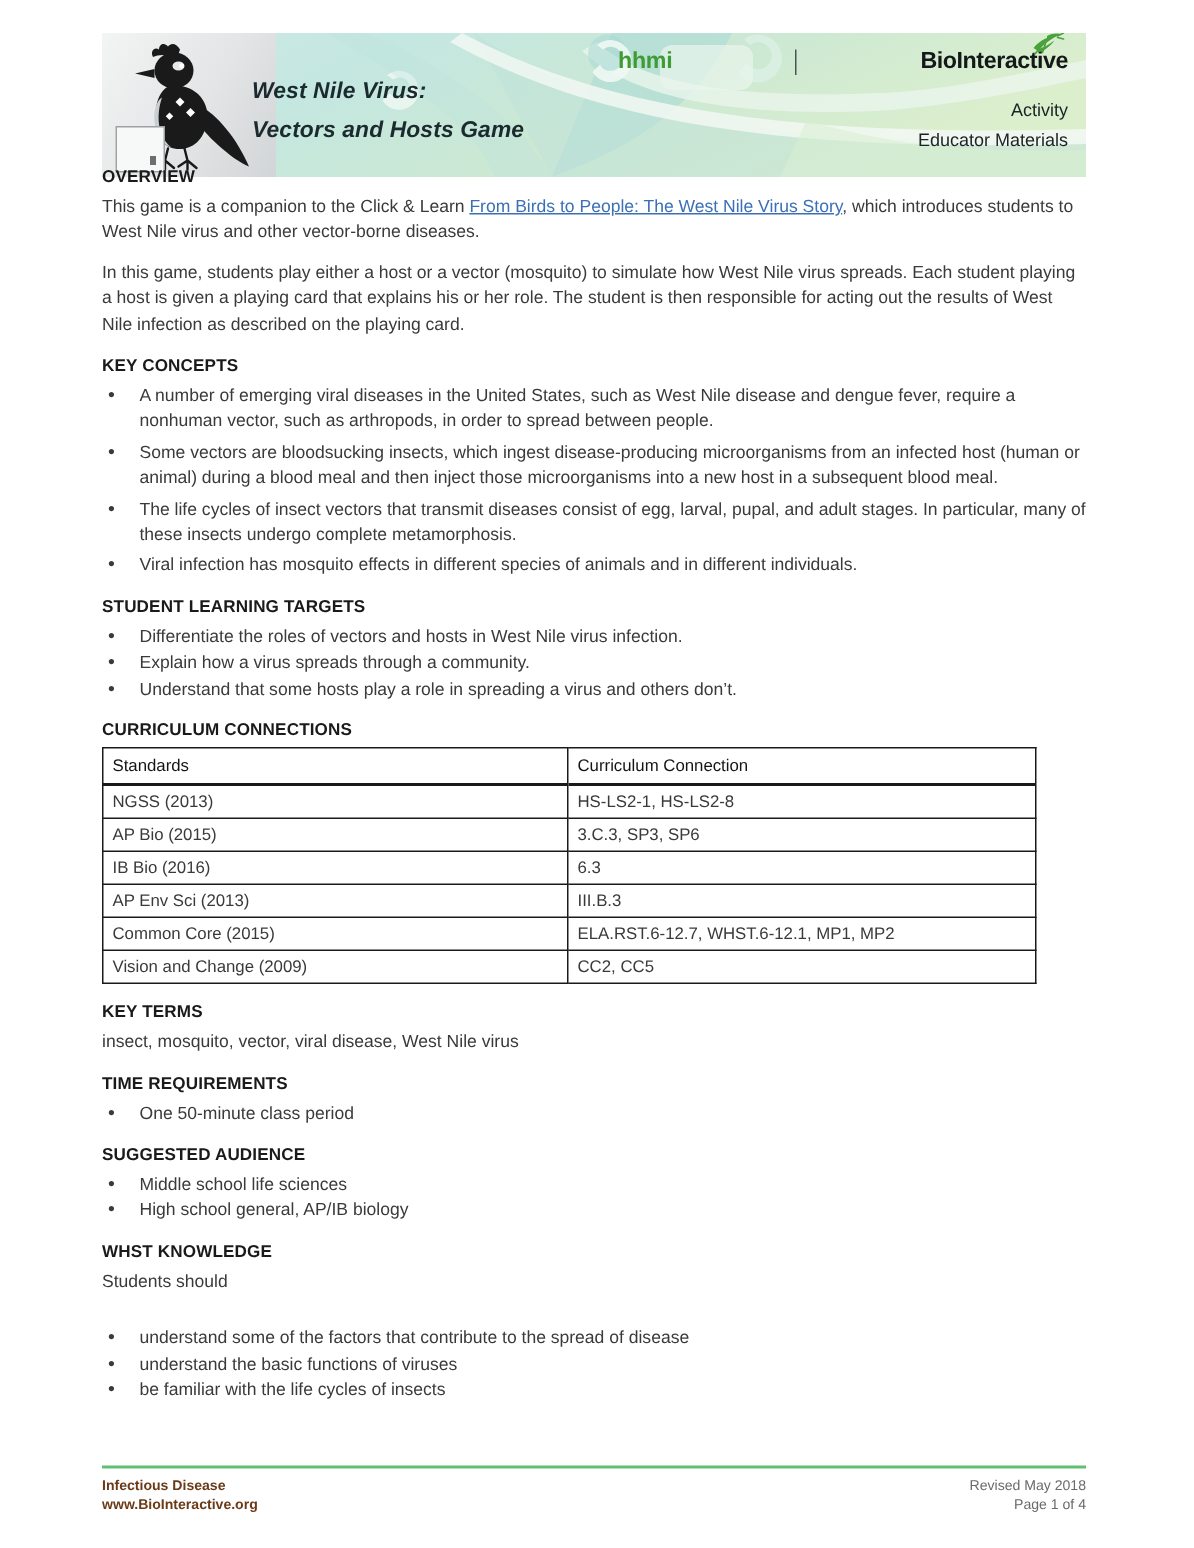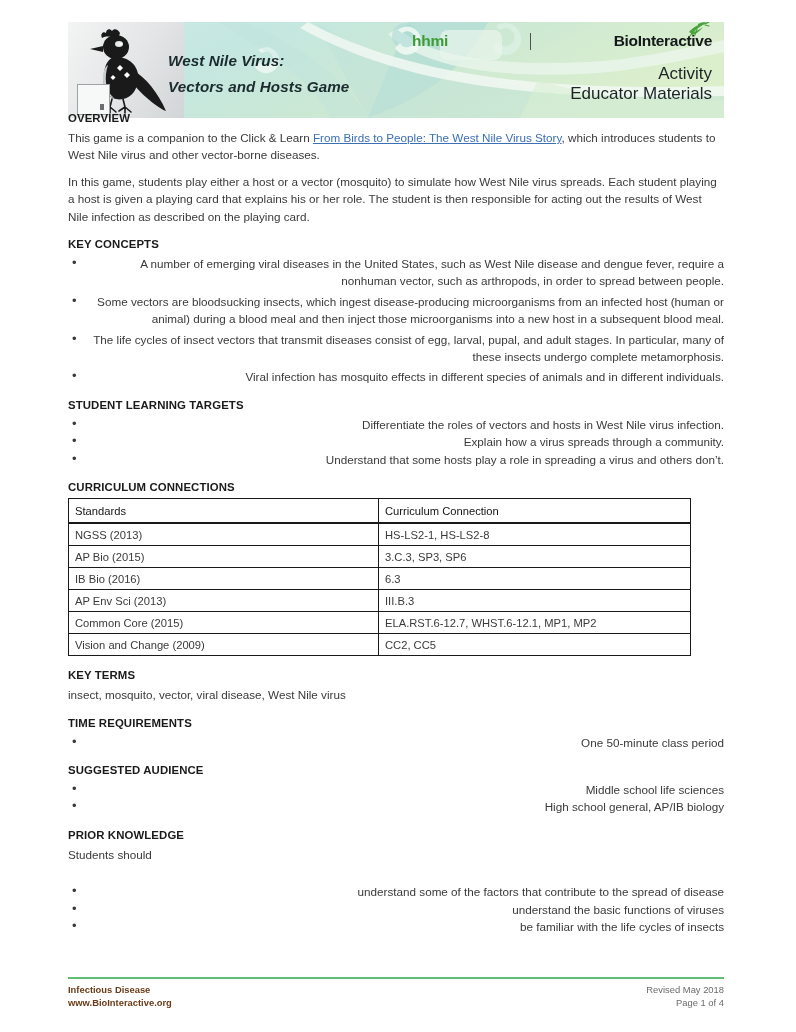--- a/index.html
+++ b/index.html
@@ -113,21 +113,21 @@
     color: #14181a;
     letter-spacing: -0.3px;
   }
   .logo-bug {
     position: absolute;
     right: 2px;
     top: -9px;
   }
   .banner-sub {
     margin-top: 12px;
-    font-size: 17px;
+    font-size: 12px;
     line-height: 19px;
     color: #1b2326;
   }
 
   
   .content {
     position: absolute;
     left: 68px;
     top: 112px;
     width: 656px;
@@ -156,21 +156,20 @@
     margin: 0;
     padding: 0;
   }
   ul.bullets li {
     position: relative;
     padding-left: 25px;
     font-size: 11.7px;
     line-height: 17.4px;
     color: #3a3a3a;
     margin-bottom: 3px;
-    text-align: right;
   }
   ul.bullets li::before {
     content: "\2022";
     position: absolute;
     left: 4px;
     top: -1px;
     font-size: 13px;
     color: #3a3a3a;
   }
   ul.tight li { margin-bottom: 0; }
@@ -401,21 +400,21 @@
 
     <div class="block">
       <h2 class="section">SUGGESTED AUDIENCE</h2>
       <ul class="bullets tight">
         <li>Middle school life sciences</li>
         <li>High school general, AP/IB biology</li>
       </ul>
     </div>
 
     <div class="block">
-      <h2 class="section">PRIOR KNOWLEDGE</h2>
+      <h2 class="section">WHST KNOWLEDGE</h2>
       <p class="para" style="margin-bottom:20px;">Students should</p>
       <ul class="bullets tight">
         <li>understand some of the factors that contribute to the spread of disease</li>
         <li>understand the basic functions of viruses</li>
         <li>be familiar with the life cycles of insects</li>
       </ul>
     </div>
 
   </div>
 

